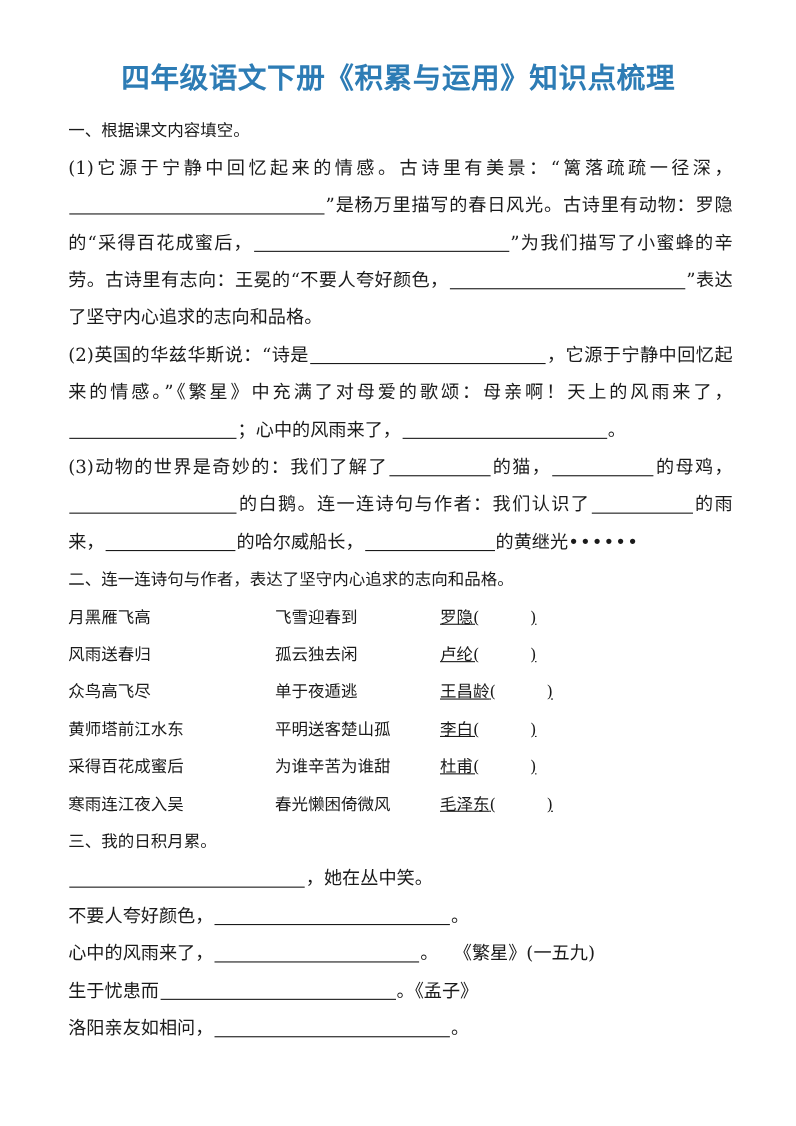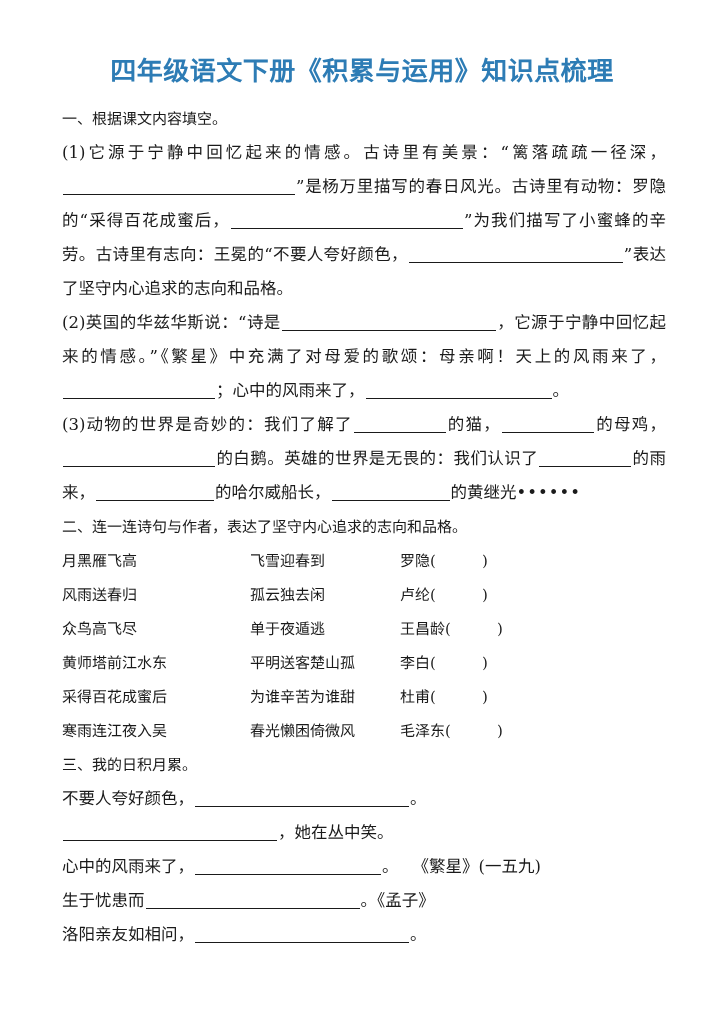--- a/index.html
+++ b/index.html
@@ -88,21 +88,21 @@
   }
   .match-table td {
     font-size: 15px;
     line-height: 34px;
     padding: 0;
     white-space: nowrap;
     vertical-align: baseline;
   }
   .col-line  { width: 188px; }
   .col-line2 { width: 150px; }
-  .col-author{ width: 266px; }
+  .col-author{ width: 266px; text-decoration: underline; }
   .author-paren {
     letter-spacing: 0;
   }
   .paren-gap {
     display: inline-block;
     width: 46px;
   }
 
   
   .acc-line {
@@ -134,21 +134,21 @@
 
     <p class="para">
       <span>(1)</span><span>它源于宁静中回忆起来的情感。古诗里有美景：“篱落疏疏一径深，</span><span class="blank b-wide"></span><span>”是杨万里描写的春日风光。古诗里有动物：罗隐的“采得百花成蜜后，</span><span class="blank b-wide"></span><span>”为我们描写了小蜜蜂的辛劳。古诗里有志向：王冕的“不要人夸好颜色，</span><span class="blank b-xxl"></span><span>”表达了坚守内心追求的志向和品格。</span>
     </p>
 
     <p class="para">
       <span>(2)</span><span>英国的华兹华斯说：“诗是</span><span class="blank b-xxl"></span><span>，它源于宁静中回忆起来的情感。”《繁星》中充满了对母爱的歌颂：母亲啊！天上的风雨来了，</span><span class="blank b-lg"></span><span>；心中的风雨来了，</span><span class="blank b-xl"></span><span>。</span>
     </p>
 
     <p class="para">
-      <span>(3)</span><span>动物的世界是奇妙的：我们了解了</span><span class="blank b-sm"></span><span>的猫，</span><span class="blank b-sm"></span><span>的母鸡，</span><span class="blank b-lg"></span><span>的白鹅。英雄的世界是无畏的：我们认识了</span><span class="blank b-sm"></span><span>的雨来，</span><span class="blank b-md"></span><span>的哈尔威船长，</span><span class="blank b-md"></span><span>的黄继光</span><span class="ellipsis-cn">••••••</span>
+      <span>(3)</span><span>动物的世界是奇妙的：我们了解了</span><span class="blank b-sm"></span><span>的猫，</span><span class="blank b-sm"></span><span>的母鸡，</span><span class="blank b-lg"></span><span>的白鹅。连一连诗句与作者：我们认识了</span><span class="blank b-sm"></span><span>的雨来，</span><span class="blank b-md"></span><span>的哈尔威船长，</span><span class="blank b-md"></span><span>的黄继光</span><span class="ellipsis-cn">••••••</span>
     </p>
 
     <p class="section-head">二、连一连诗句与作者，表达了坚守内心追求的志向和品格。</p>
 
     <table class="match-table">
       <tbody>
         <tr>
           <td class="col-line">月黑雁飞高</td>
           <td class="col-line2">飞雪迎春到</td>
           <td class="col-author"><span>罗隐</span><span class="author-paren">(</span><span class="paren-gap"></span><span class="author-paren">)</span></td>
@@ -176,29 +176,29 @@
         <tr>
           <td class="col-line">寒雨连江夜入吴</td>
           <td class="col-line2">春光懒困倚微风</td>
           <td class="col-author"><span>毛泽东</span><span class="author-paren">(</span><span class="paren-gap"></span><span class="author-paren">)</span></td>
         </tr>
       </tbody>
     </table>
 
     <p class="section-head">三、我的日积月累。</p>
 
-    <div class="acc-line">
-      <span>不要人夸好颜色，</span><span class="blank b-xxl"></span><span>。</span>
-    </div>
-
     <div class="acc-line wrapline">
       <span class="blank b-xxl"></span><span>，她在丛中笑。</span>
     </div>
 
     <div class="acc-line">
+      <span>不要人夸好颜色，</span><span class="blank b-xxl"></span><span>。</span>
+    </div>
+
+    <div class="acc-line">
       <span>心中的风雨来了，</span><span class="blank b-xl"></span><span>。</span><span class="src">《繁星》(一五九)</span>
     </div>
 
     <div class="acc-line">
       <span>生于忧患而</span><span class="blank b-xxl"></span><span>。《孟子》</span>
     </div>
 
     <div class="acc-line">
       <span>洛阳亲友如相问，</span><span class="blank b-xxl"></span><span>。</span>
     </div>

